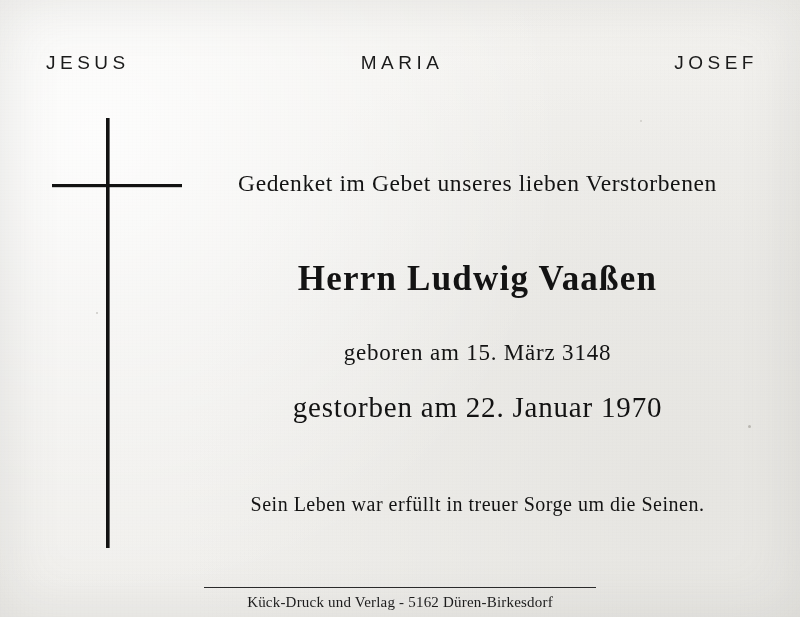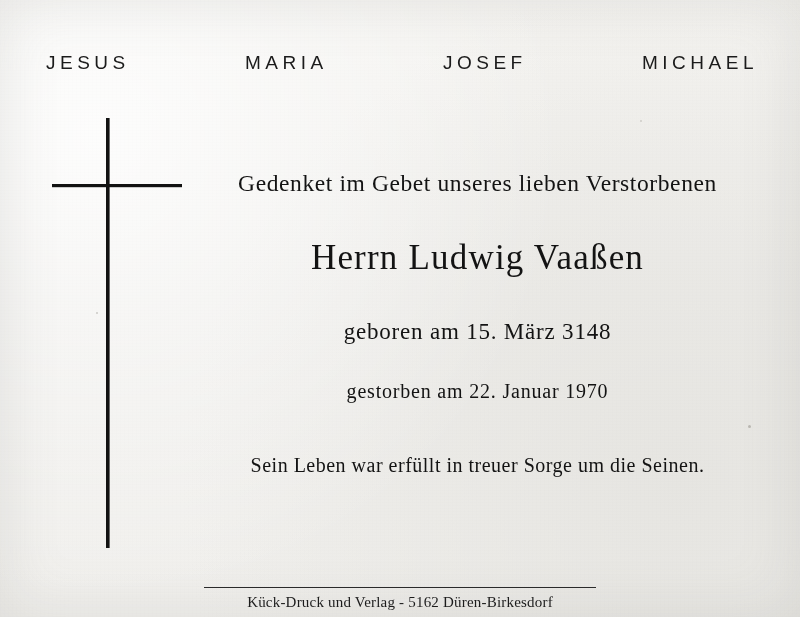--- a/index.html
+++ b/index.html
@@ -78,38 +78,39 @@
     color: #131313;
   }
   .line-remember {
     font-size: 23.5px;
     letter-spacing: 0.6px;
     margin-top: 30px;
   }
   .line-name {
     font-size: 35px;
     letter-spacing: 1.2px;
-    margin-top: 41px;
+    margin-top: 62px;
     white-space: nowrap;
+    font-weight: bold;
   }
   .line-born {
     font-size: 23px;
     letter-spacing: 0.8px;
     margin-top: 41px;
   }
   .line-died {
-    font-size: 20px;
+    font-size: 29px;
     letter-spacing: 0.8px;
-    margin-top: 35px;
+    margin-top: 25px;
     font-family: Liberation Serif, serif;
   }
   .line-epitaph {
     font-size: 20px;
     letter-spacing: 0.5px;
-    margin-top: 51px;
+    margin-top: 69px;
   }
   .line-prayer {
     font-size: 26px;
     letter-spacing: 2.6px;
     margin-top: 50px;
   }
 
   
   .footer {
     position: absolute;
@@ -149,21 +150,20 @@
 
   <div class="speck" style="left:748px; top:425px; width:3px; height:3px;"></div>
   <div class="speck" style="left:318px; top:596px; width:2px; height:2px;"></div>
   <div class="speck" style="left:96px; top:312px; width:2px; height:2px; opacity:0.7;"></div>
   <div class="speck" style="left:640px; top:120px; width:2px; height:2px; opacity:0.6;"></div>
 
   <div class="header-names">
     <span class="name">JESUS</span>
     <span class="name">MARIA</span>
     <span class="name">JOSEF</span>
-    <span class="name">MICHAEL</span>
   </div>
 
   <svg class="cross" viewBox="0 0 130 430">
     <rect x="54" y="0" width="3.6" height="430" fill="#121212"></rect>
     <rect x="0" y="66" width="130" height="3.2" fill="#121212"></rect>
   </svg>
 
   <div class="body-block">
     <div class="line-remember">Gedenket im Gebet unseres lieben Verstorbenen</div>
     <div class="line-name">Herrn Ludwig Vaaßen</div>

